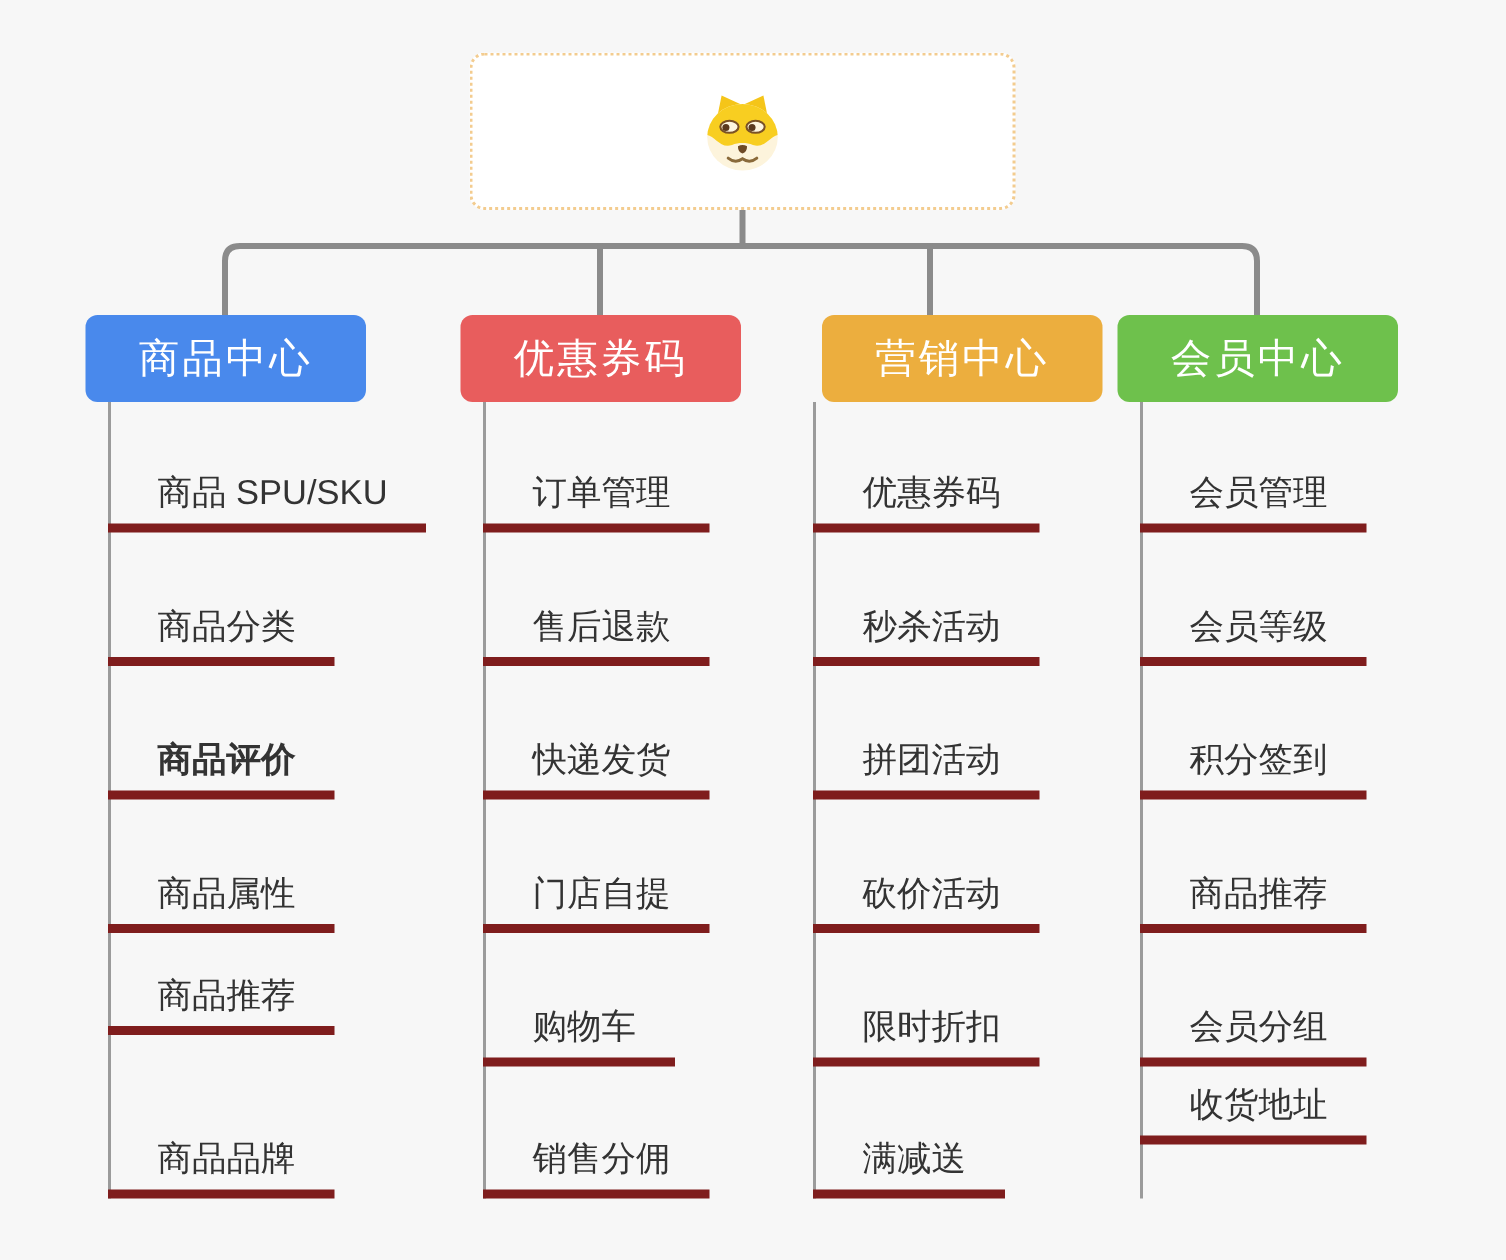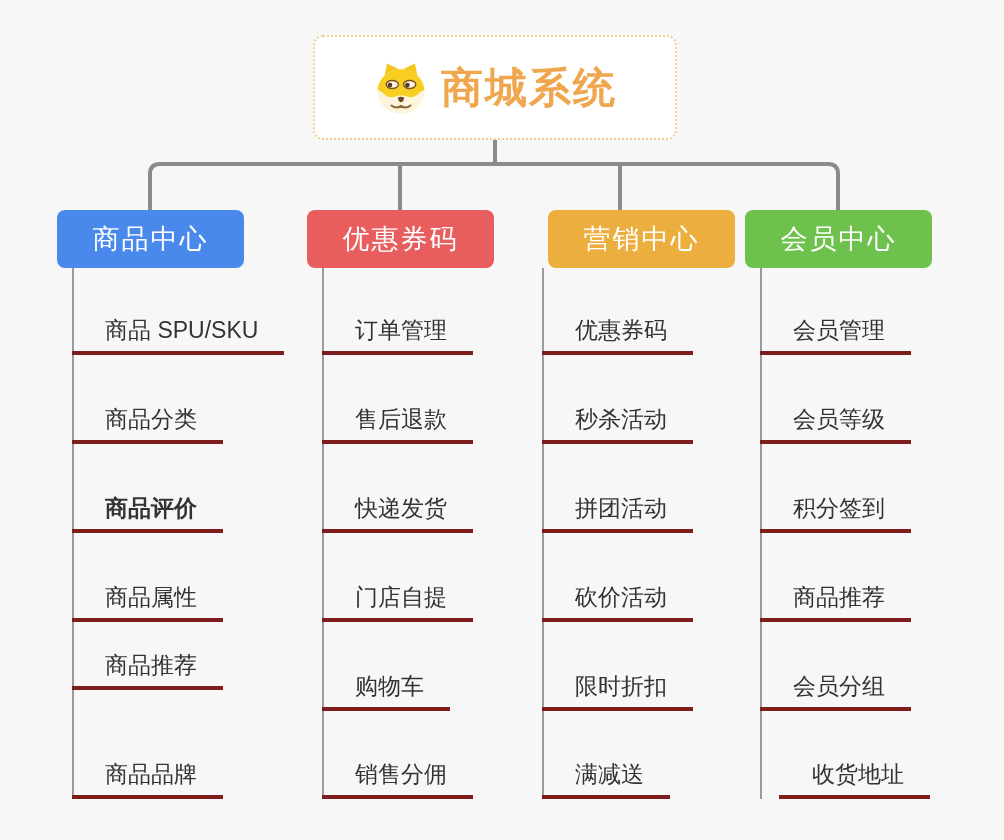--- a/index.html
+++ b/index.html
@@ -25,21 +25,21 @@
     font-weight:500; display:flex; align-items:center; justify-content:center;
     box-sizing:border-box;
   }
   .spine {
     position:absolute; top:268px; width:2px; height:531px; background:#9B9B9B;
   }
   .leaf-item {
     position:absolute; height:44px; box-sizing:border-box;
     display:inline-flex; align-items:flex-end;
     padding:0 26px 9px 33px;
-    border-bottom:4px solid #7f1d1d;
+    border-bottom:6px solid #7f1d1d;
     font-size:23px; color:#333333; white-space:nowrap; line-height:1;
   }
 </style>
 </head>
 <body>
 
 <div class="canvas">
 
   <svg class="connectors" width="1004" height="840">
     <g stroke="#8B8B8B" stroke-width="4" fill="none" stroke-linecap="round">
@@ -63,21 +63,20 @@
         <ellipse cx="32" cy="35" rx="27" ry="25.5" fill="#FDF4DC"></ellipse>
         <path clip-path="url(#faceClip)" fill="#F8CE21" d="M0 0 H64 V35 C55 28 51 45 40 41 C35 39 29 39 24 41 C13 45 9 28 0 35 Z"></path>
         <ellipse cx="22" cy="27" rx="7" ry="4.6" fill="#FEF6DF" stroke="#7A5226" stroke-width="1.6"></ellipse>
         <circle cx="19.3" cy="27.6" r="2.7" fill="#5B3A1E"></circle>
         <ellipse cx="42" cy="27" rx="7" ry="4.6" fill="#FEF6DF" stroke="#7A5226" stroke-width="1.6"></ellipse>
         <circle cx="39.3" cy="27.6" r="2.7" fill="#5B3A1E"></circle>
         <path d="M28.5 42 Q32 40 35.5 42 Q35.5 46.5 32 47.5 Q28.5 46.5 28.5 42 Z" fill="#6E4A26"></path>
         <path d="M21 51 Q26.5 55.5 32 51.5 Q37.5 55.5 43 51" stroke="#8A6A3A" stroke-width="2.2" fill="none" stroke-linecap="round"></path>
       </svg>
     </span>
-    <span class="root-title">商城系统</span>
   </div>
 
   <div>
       <div class="branch-header" style="left: 57px; background: rgb(73, 137, 236);">商品中心</div>
       <div class="spine" style="left: 72px;"></div>
       <div class="leaf-item" style="left: 72px; top: 311px;">商品 SPU/SKU</div>
       <div class="leaf-item" style="left: 72px; top: 400px;">商品分类</div>
       <div class="leaf-item" style="left: 72px; top: 489px; font-weight: bold;">商品评价</div>
       <div class="leaf-item" style="left: 72px; top: 578px;">商品属性</div>
       <div class="leaf-item" style="left: 72px; top: 646px;">商品推荐</div>
@@ -98,16 +97,16 @@
       <div class="leaf-item" style="left: 542px; top: 578px;">砍价活动</div>
       <div class="leaf-item" style="left: 542px; top: 667px;">限时折扣</div>
       <div class="leaf-item" style="left: 542px; top: 755px;">满减送</div>
       <div class="branch-header" style="left: 745px; background: rgb(110, 193, 76);">会员中心</div>
       <div class="spine" style="left: 760px;"></div>
       <div class="leaf-item" style="left: 760px; top: 311px;">会员管理</div>
       <div class="leaf-item" style="left: 760px; top: 400px;">会员等级</div>
       <div class="leaf-item" style="left: 760px; top: 489px;">积分签到</div>
       <div class="leaf-item" style="left: 760px; top: 578px;">商品推荐</div>
       <div class="leaf-item" style="left: 760px; top: 667px;">会员分组</div>
-      <div class="leaf-item" style="left: 760px; top: 755px; margin-left: 19px;">收货地址</div>
+      <div class="leaf-item" style="left: 760px; top: 719px;">收货地址</div>
     </div>
 
 </div>
 
 </body></html>

